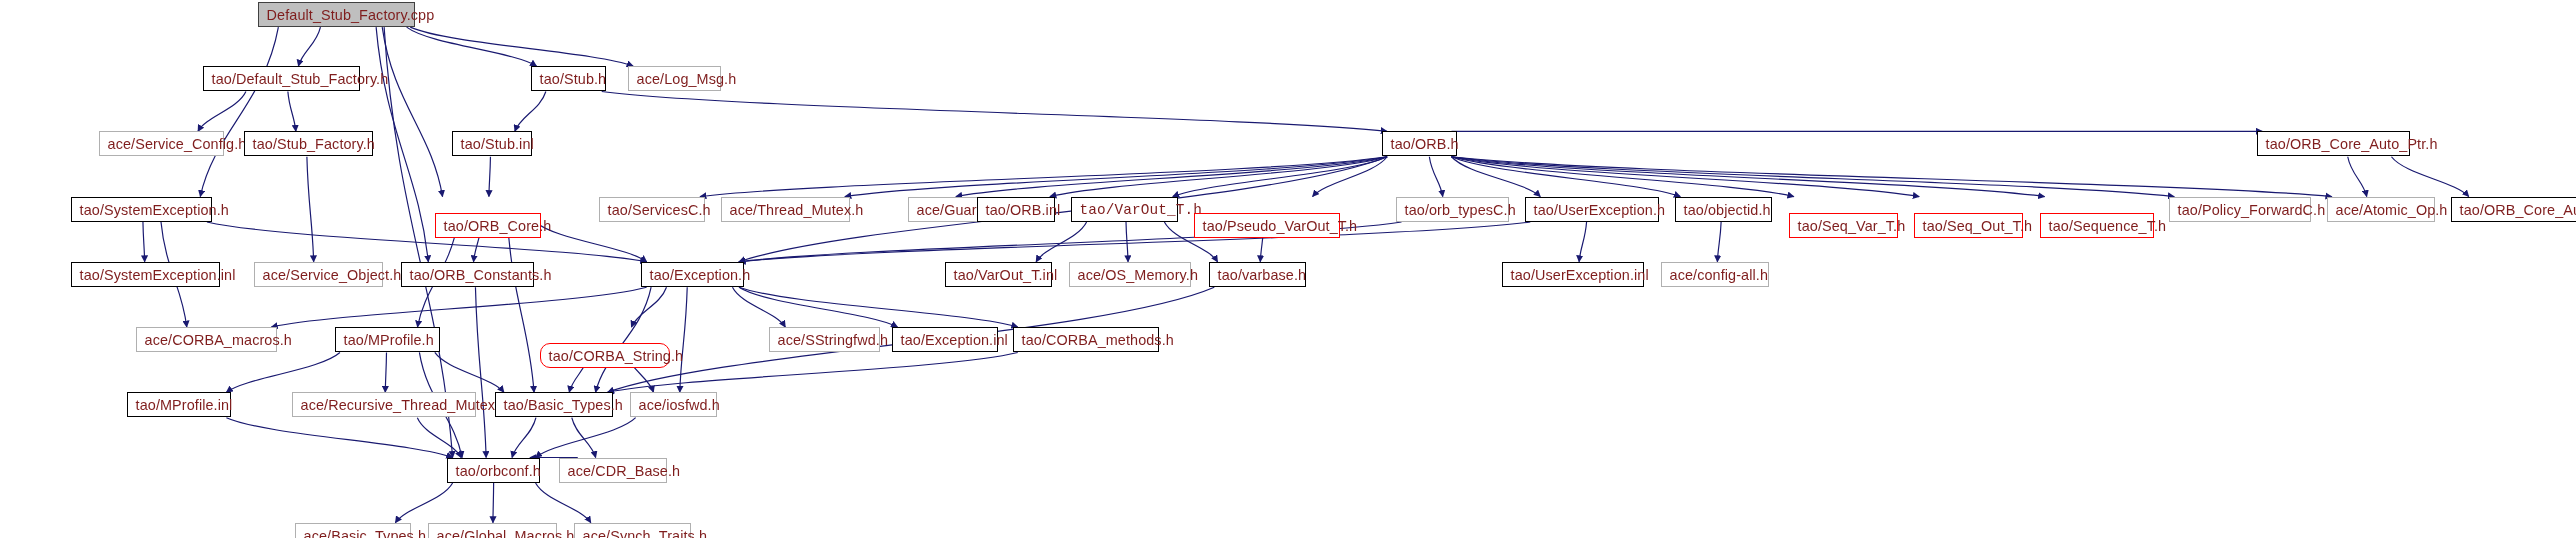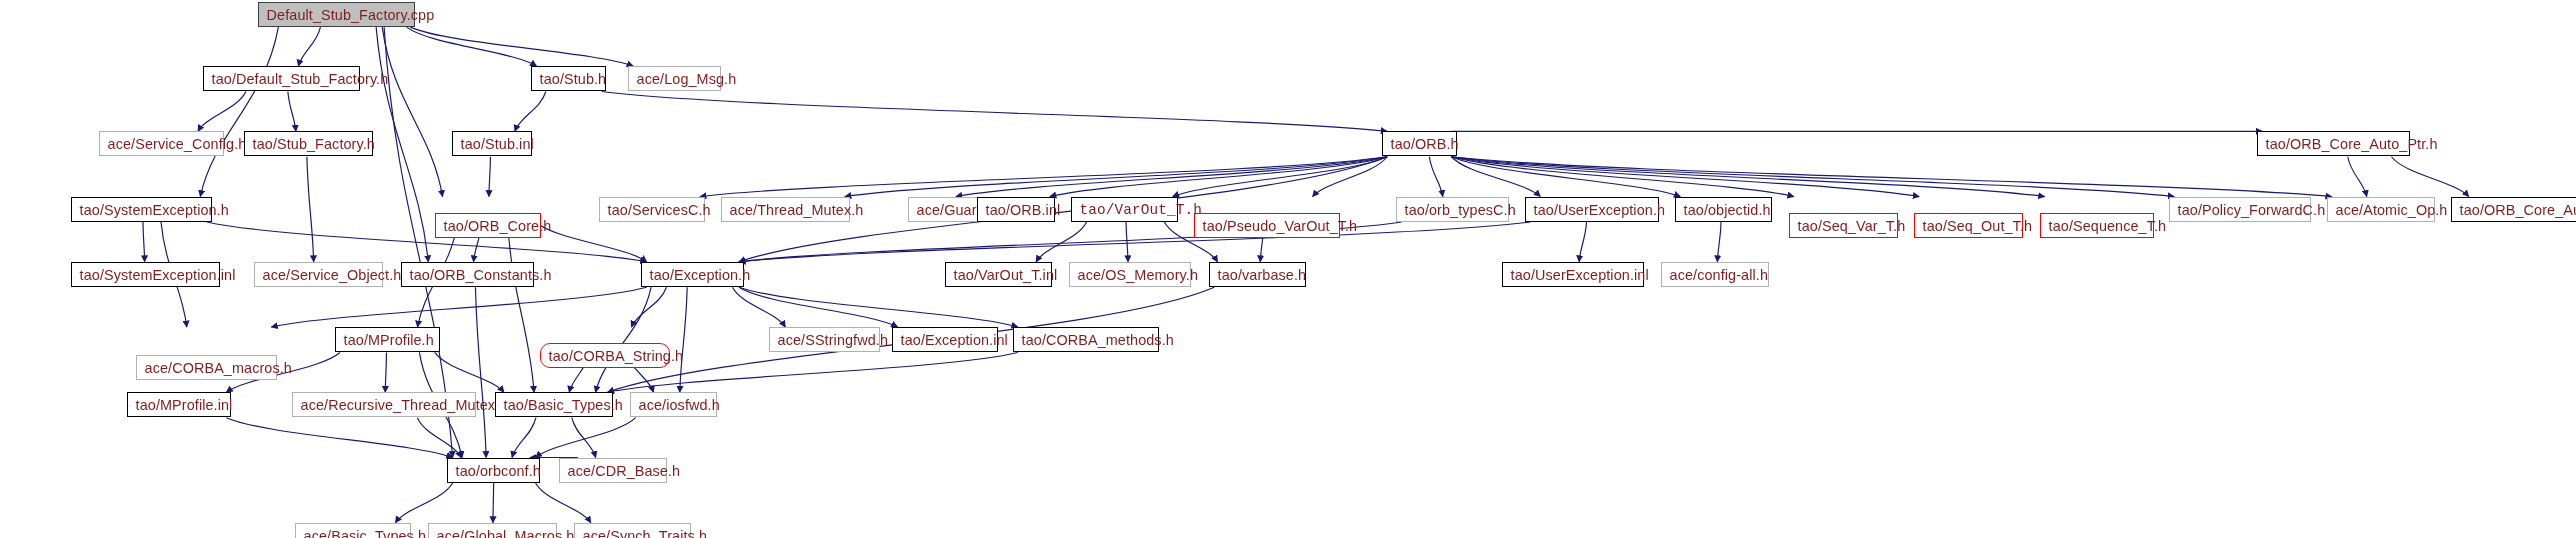--- a/index.html
+++ b/index.html
@@ -144,21 +144,21 @@
       <div class="node" style="left: 2451px; top: 197px; width: 151px;">tao/ORB_Core_Auto_Ptr.inl</div>
       <div class="node" style="left: 71px; top: 262px; width: 149px;">tao/SystemException.inl</div>
       <div class="node grey" style="left: 254px; top: 262px; width: 129px;">ace/Service_Object.h</div>
       <div class="node" style="left: 401px; top: 262px; width: 133px;">tao/ORB_Constants.h</div>
       <div class="node" style="left: 641px; top: 262px; width: 103px;">tao/Exception.h</div>
       <div class="node" style="left: 945px; top: 262px; width: 107px;">tao/VarOut_T.inl</div>
       <div class="node grey" style="left: 1069px; top: 262px; width: 122px;">ace/OS_Memory.h</div>
       <div class="node" style="left: 1209px; top: 262px; width: 97px;">tao/varbase.h</div>
       <div class="node" style="left: 1502px; top: 262px; width: 142px;">tao/UserException.inl</div>
       <div class="node grey" style="left: 1661px; top: 262px; width: 108px;">ace/config-all.h</div>
-      <div class="node grey" style="left: 136px; top: 327px; width: 141px; margin-top: 28px;">ace/CORBA_macros.h</div>
+      <div class="node grey" style="left: 136px; top: 327px; width: 141px;">ace/CORBA_macros.h</div>
       <div class="node" style="left: 335px; top: 327px; width: 105px;">tao/MProfile.h</div>
       <div class="node red" style="left: 540px; top: 327px; width: 130px; border-radius: 10px;">tao/CORBA_String.h</div>
       <div class="node grey" style="left: 769px; top: 327px; width: 111px;">ace/SStringfwd.h</div>
       <div class="node" style="left: 892px; top: 327px; width: 106px;">tao/Exception.inl</div>
       <div class="node" style="left: 1013px; top: 327px; width: 146px;">tao/CORBA_methods.h</div>
       <div class="node" style="left: 127px; top: 392px; width: 104px;">tao/MProfile.inl</div>
       <div class="node grey" style="left: 292px; top: 392px; width: 184px;">ace/Recursive_Thread_Mutex.h</div>
       <div class="node" style="left: 495px; top: 392px; width: 118px;">tao/Basic_Types.h</div>
       <div class="node grey" style="left: 630px; top: 392px; width: 87px;">ace/iosfwd.h</div>
       <div class="node" style="left: 447px; top: 458px; width: 93px;">tao/orbconf.h</div>

